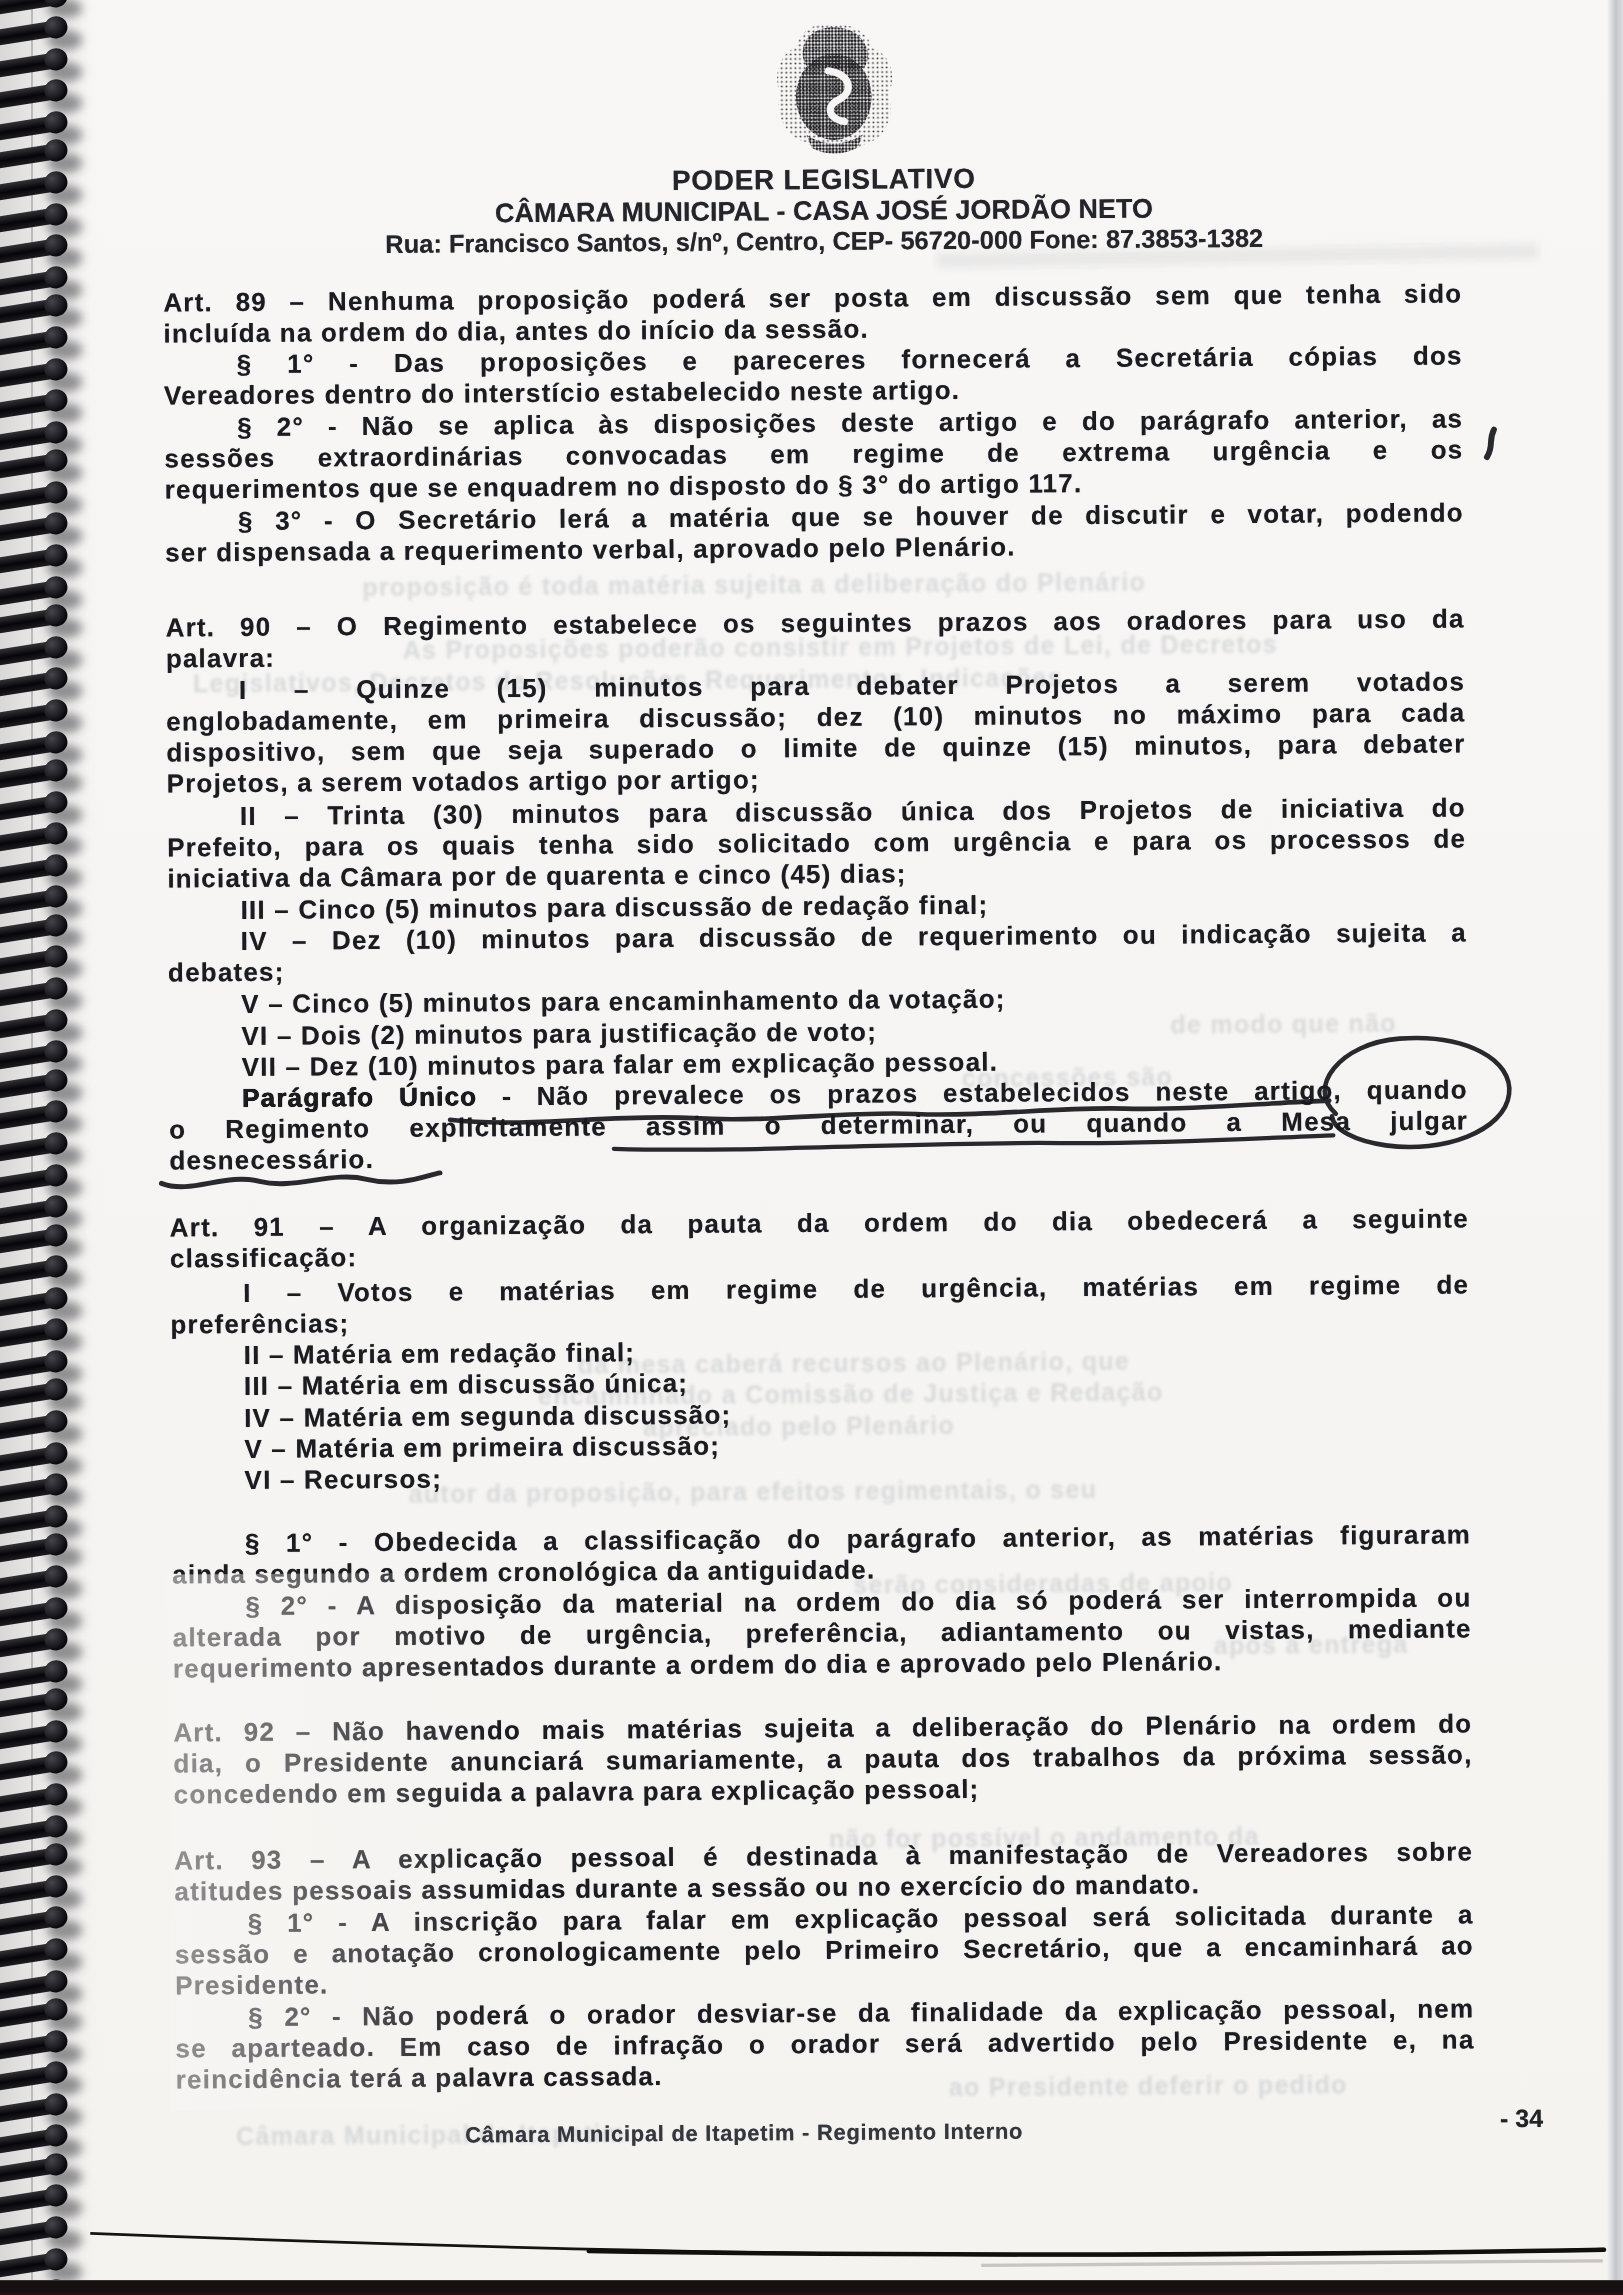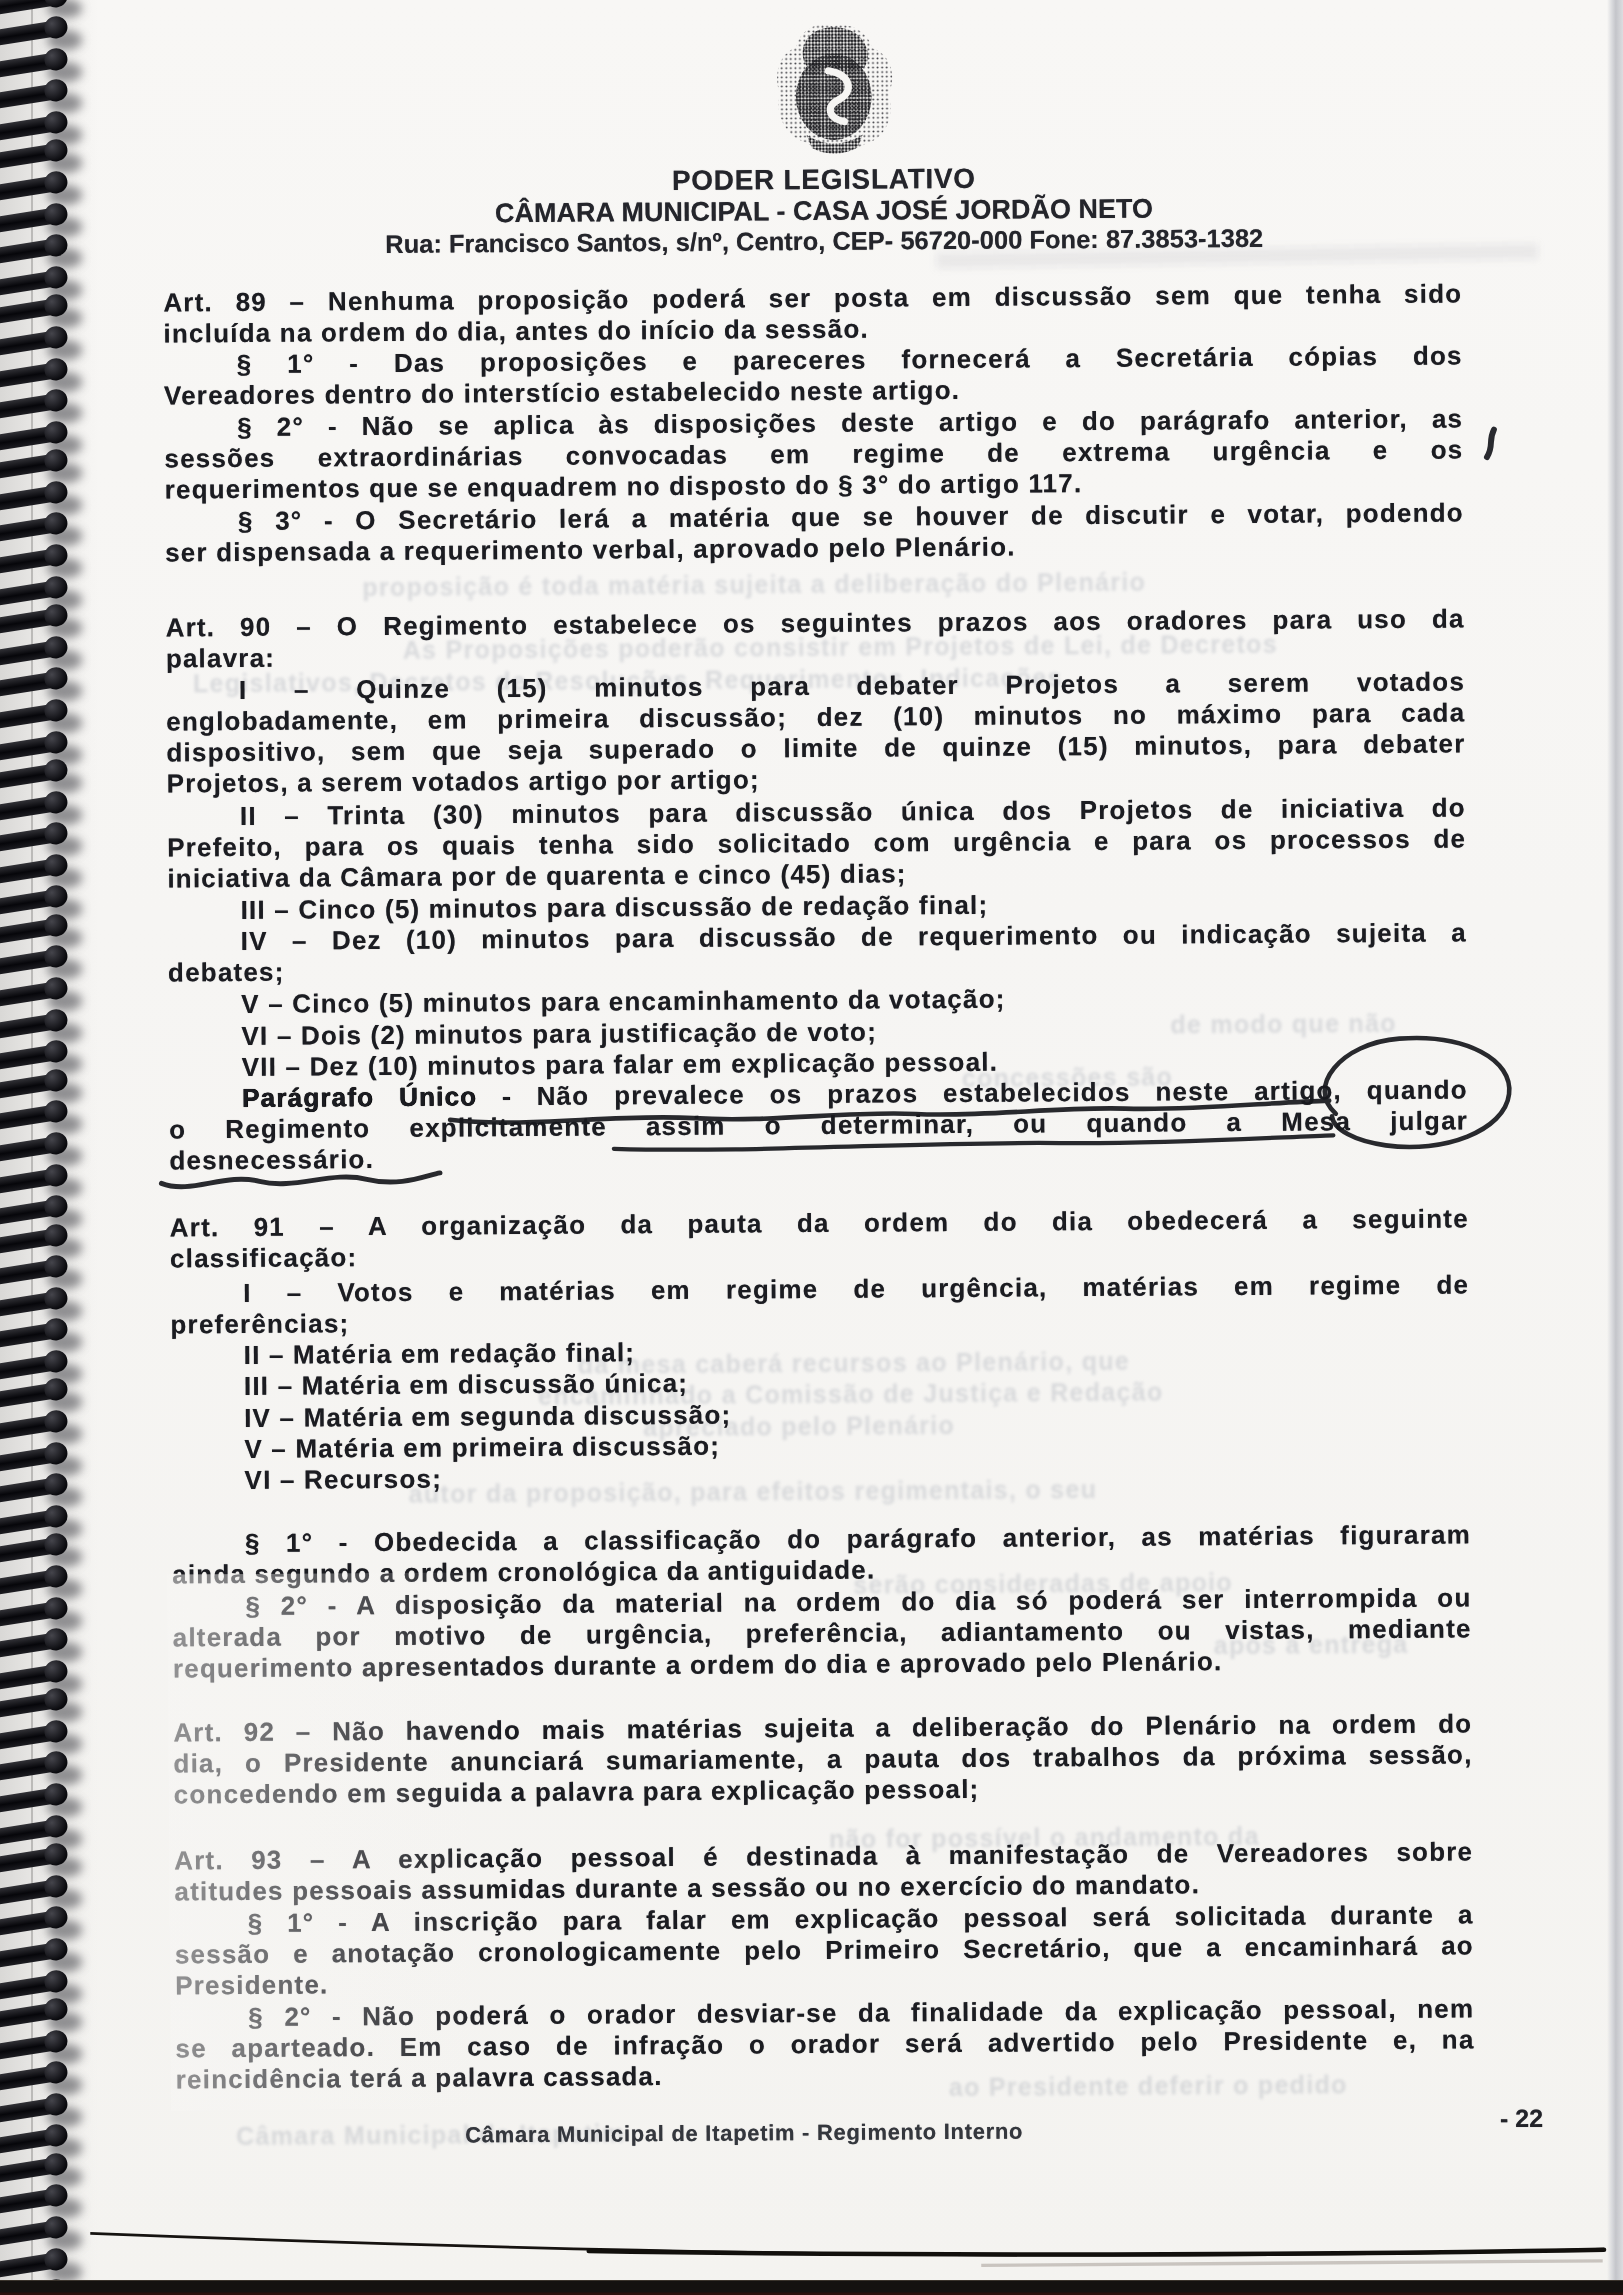--- a/index.html
+++ b/index.html
@@ -519,21 +519,21 @@
       <g stroke="#17181d" stroke-width="7" fill="none" stroke-linecap="round" opacity="0.92">
         <path d="M688,1708 C800,1722 940,1700 1060,1708 C1180,1716 1300,1698 1400,1704 C1500,1710 1620,1694 1720,1698 C1820,1702 1940,1690 2032,1688"></path>
         <path d="M2042,1708 C1996,1668 2050,1600 2140,1594 C2242,1587 2314,1628 2307,1680 C2300,1736 2206,1770 2118,1757 C2070,1750 2038,1732 2036,1712"></path>
         <path stroke-width="6.5" d="M938,1754 C1150,1762 1420,1746 1620,1750 C1780,1753 1960,1743 2038,1741"></path>
         <path stroke-width="7.5" d="M246,1802 C292,1820 342,1786 396,1800 C450,1814 506,1784 560,1798 C612,1811 652,1792 672,1789"></path>
         <path stroke-width="9" d="M2291,664 C2282,681 2291,689 2280,706"></path>
       </g>
     </svg>
 
     <div class="footer-left ink">Câmara Municipal de Itapetim - Regimento Interno</div>
-    <div class="footer-page ink">- 22</div>
+    <div class="footer-page ink">- 34</div>
   </div>
 
   <svg class="edgesvg" viewBox="0 0 2481 3509">
     <path d="M138,3414 C600,3432 1100,3445 1500,3447 C1900,3449 2260,3444 2452,3438" stroke="#161310" stroke-width="4" fill="none"></path>
     <path d="M900,3441 C1300,3448 1900,3449 2452,3439" stroke="#12100d" stroke-width="7" fill="none" stroke-linecap="round"></path>
     <path d="M1500,3463 C1900,3463 2250,3460 2450,3456" stroke="rgba(120,110,100,0.35)" stroke-width="5" fill="none"></path>
   </svg>
 
   <div class="right-band"></div>
   <div class="bottom-band"></div>

